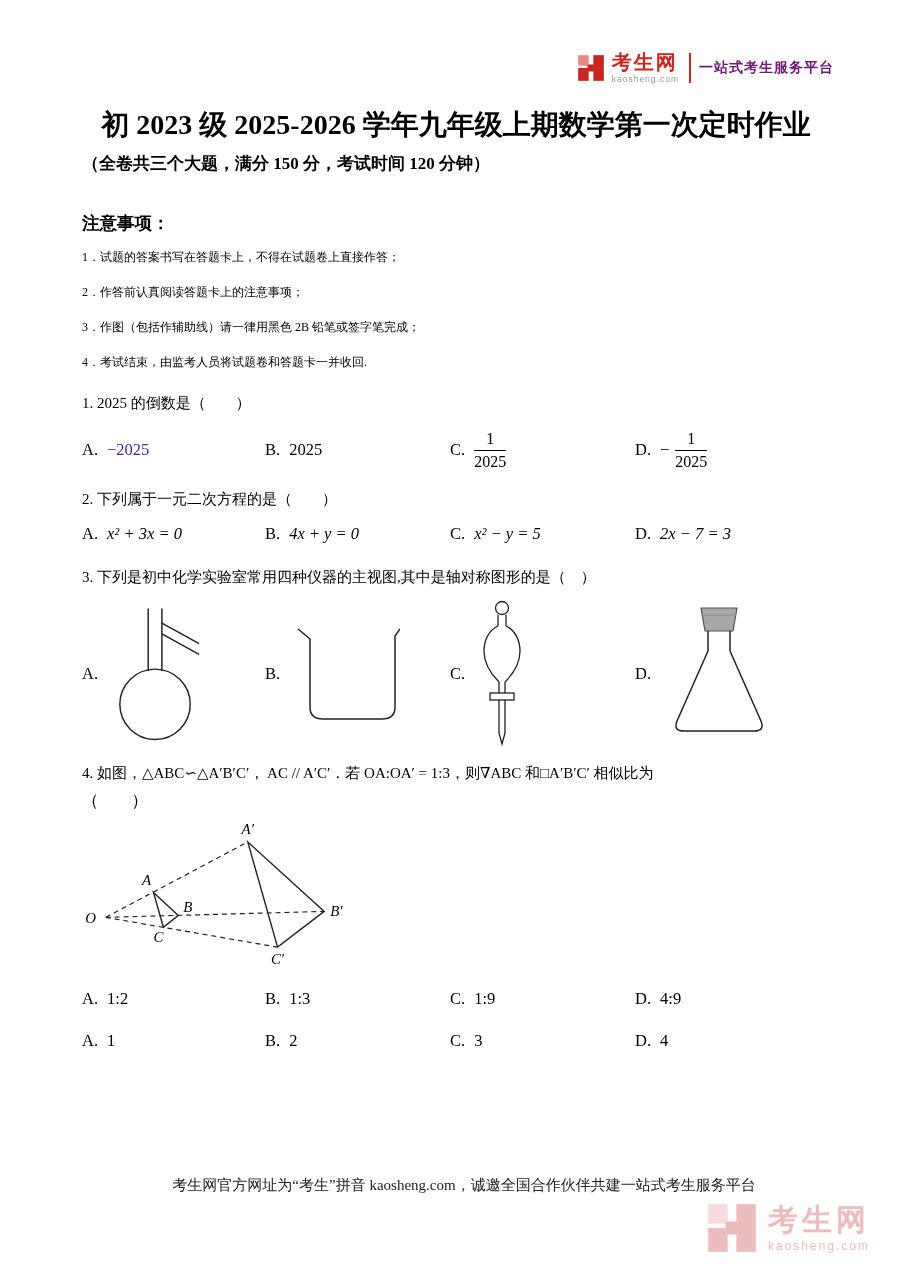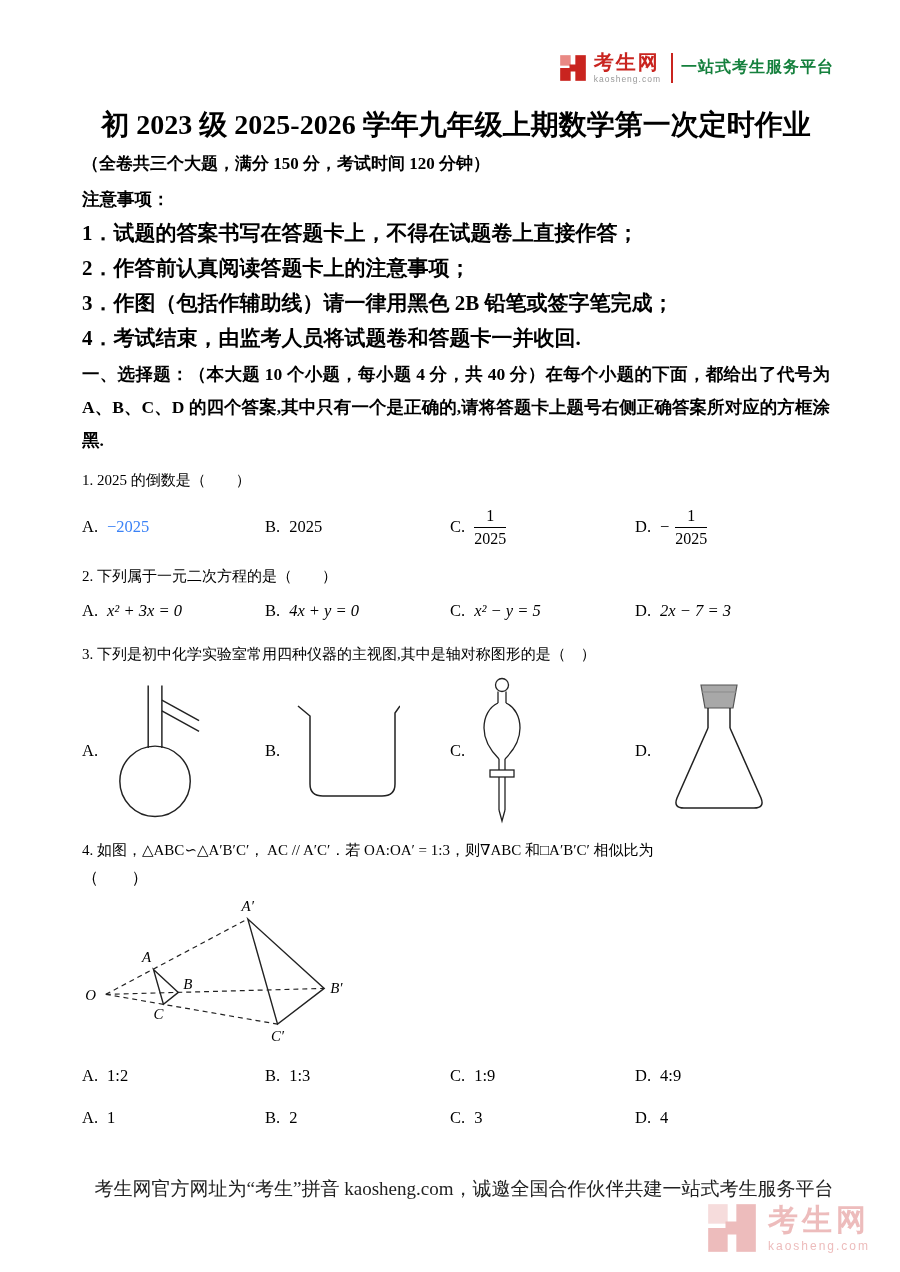--- a/index.html
+++ b/index.html
@@ -20,28 +20,28 @@
   .brand {
     position: absolute; top: 52px; right: 66px;
     display: flex; align-items: center;
     font-family: "Liberation Sans", sans-serif;
   }
   .brand-icon { width: 28px; height: 28px; margin-right: 7px; }
   .brand-text { display: flex; flex-direction: column; line-height: 1; }
   .brand-name { font-size: 20px; font-weight: bold; color: #c9241f; letter-spacing: 2px; }
   .brand-domain { font-size: 8.5px; color: #999; letter-spacing: 1px; margin-top: 3px; }
   .brand-divider { width: 2px; height: 30px; background: #c9241f; margin: 0 8px 0 10px; }
-  .brand-tagline { font-size: 16px; font-weight: bold; color: #15803d; letter-spacing: 1px; }
+  .brand-tagline { font-size: 14px; font-weight: bold; color: #701a75; letter-spacing: 1px; }
 
   .title { font-size: 28px; font-weight: bold; text-align: center; margin: 0; line-height: 30px; }
   .subtitle { font-size: 17px; font-weight: bold; text-align: left; margin-top: 12px; line-height: 24px; }
 
-  .notes { margin-top: 6px; }
+  .notes { margin-top: 30px; }
   .notes-heading { font-size: 17.5px; font-weight: bold; line-height: 34px; }
-  .note-item { font-size: 21px; font-weight: bold; line-height: 35px; }
+  .note-item { font-size: 12px; font-weight: normal; line-height: 35px; }
 
   .section-intro {
     margin: 2px 0 0 0;
     font-size: 17.5px; font-weight: bold; line-height: 33px;
     text-align: justify;
   }
 
   .question { margin: 0; }
   .stem { font-size: 15px; line-height: 26px; margin-top: 10px; }
   .stem-cont { font-size: 16.5px; line-height: 30px; }
@@ -51,21 +51,21 @@
     grid-template-columns: 183px 185px 185px auto;
     align-items: center;
     margin-top: 8px;
     font-size: 16.5px;
     min-height: 28px;
   }
   .options-tall { min-height: 52px; }
   .option { display: flex; align-items: center; gap: 9px; }
   .opt-label { white-space: nowrap; }
   .opt-val { white-space: nowrap; }
-  .red { color: #3b82f6; }
+  .red { color: #4c1d95; }
   .math { font-style: italic; white-space: nowrap; }
   .minus { margin-right: -3px; }
 
   .frac {
     display: inline-flex; flex-direction: column;
     text-align: center; line-height: 1.2; font-size: 16px;
   }
   .frac .num { border-bottom: 1.3px solid #000; padding: 0 6px 1px 6px; }
   .frac .den { padding-top: 1px; }
 
@@ -82,21 +82,21 @@
   .geo-fig { display: block; margin: 4px 0 0 2px; }
   .geo-fig .dash { stroke: #222; stroke-width: 1.2; stroke-dasharray: 5 4; fill: none; }
   .geo-fig .solid { stroke: #222; stroke-width: 1.4; fill: none; }
   .geo-fig text { font-family: "Liberation Serif", serif; font-style: italic; font-size: 15px; fill: #000; }
 
   .lab-stroke { stroke: #222; stroke-width: 1.5; fill: none; }
   .lab-thin { stroke: #222; stroke-width: 1.3; fill: none; }
 
   .footer {
     position: absolute; left: 0; right: 0; top: 1176px;
-    text-align: center; font-size: 19px; color: #222; padding-left: 28px;
+    text-align: center; font-size: 15px; color: #222; padding-left: 28px;
   }
 
   .watermark {
     position: absolute; top: 1202px; right: 30px;
     display: flex; align-items: center; gap: 10px;
     font-family: "Liberation Sans", sans-serif;
   }
   .wm-icon { width: 52px; height: 52px; }
   .wm-text { display: flex; flex-direction: column; line-height: 1; }
   .wm-name { font-size: 30px; font-weight: bold; color: #edbcbc; letter-spacing: 4px; }
@@ -126,21 +126,20 @@
   <div class="subtitle">（全卷共三个大题，满分 150 分，考试时间 120 分钟）</div>
 
   <div class="notes">
     <div class="notes-heading">注意事项：</div>
     <div class="note-item">1．试题的答案书写在答题卡上，不得在试题卷上直接作答；</div>
     <div class="note-item">2．作答前认真阅读答题卡上的注意事项；</div>
     <div class="note-item">3．作图（包括作辅助线）请一律用黑色 2B 铅笔或签字笔完成；</div>
     <div class="note-item">4．考试结束，由监考人员将试题卷和答题卡一并收回.</div>
   </div>
 
-  <p class="section-intro">一、选择题：（本大题 10 个小题，每小题 4 分，共 40 分）在每个小题的下面，都给出了代号为 A、B、C、D 的四个答案,其中只有一个是正确的,请将答题卡上题号右侧正确答案所对应的方框涂黑.</p>
 
   <div class="question">
     <div class="stem">1. 2025 的倒数是（　　）</div>
     <div class="options options-tall">
       <div class="option">
         <span class="opt-label">A.</span>
         <span class="opt-val red">−2025</span>
       </div>
       <div class="option">
         <span class="opt-label">B.</span>

